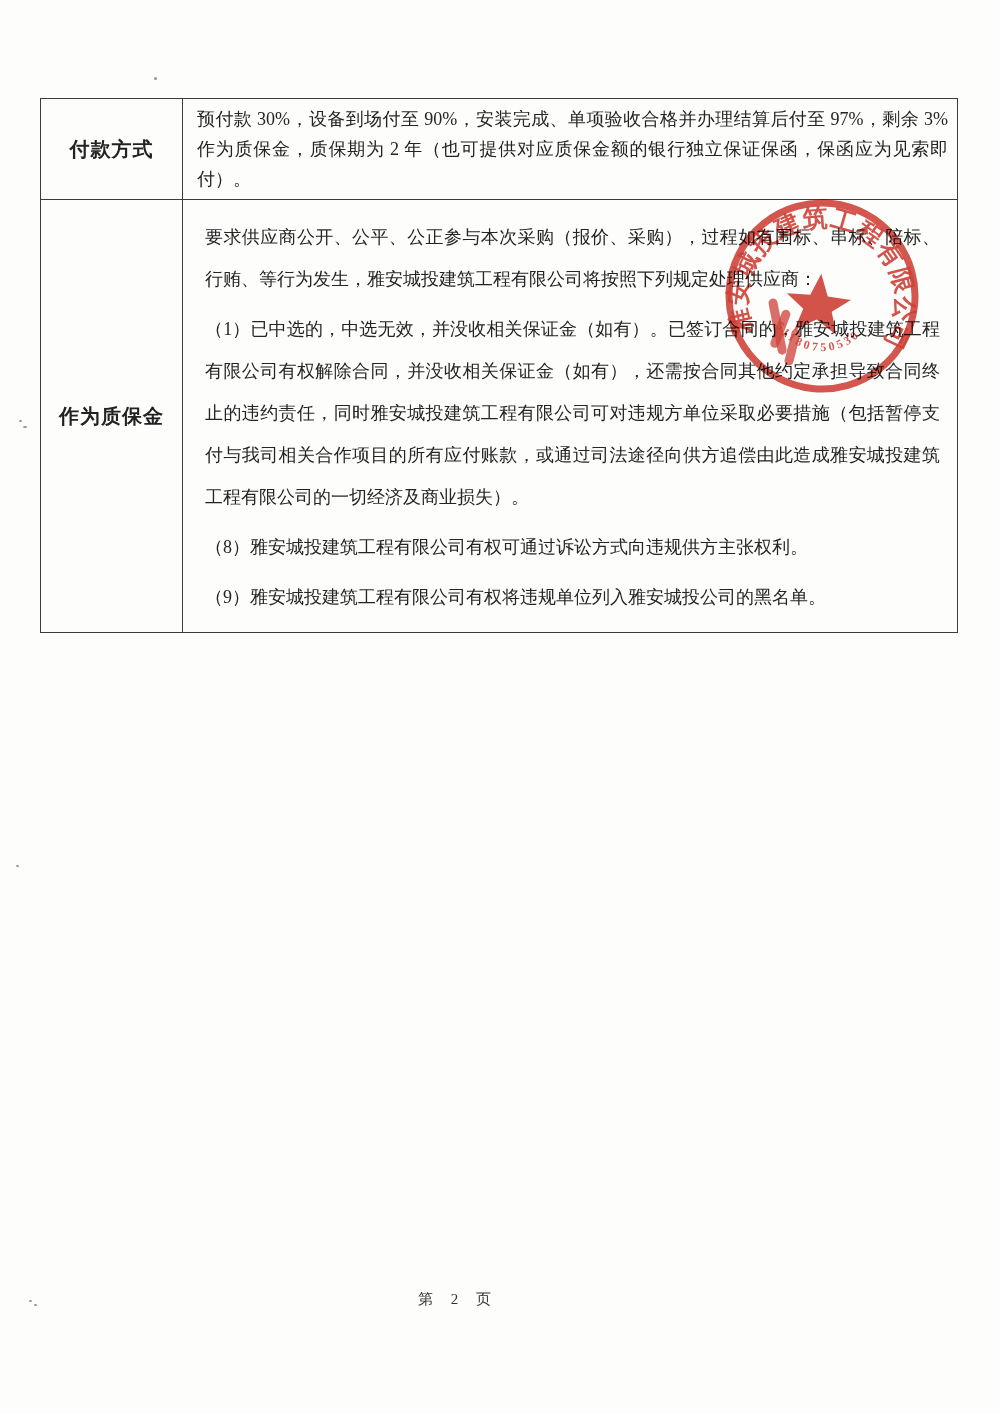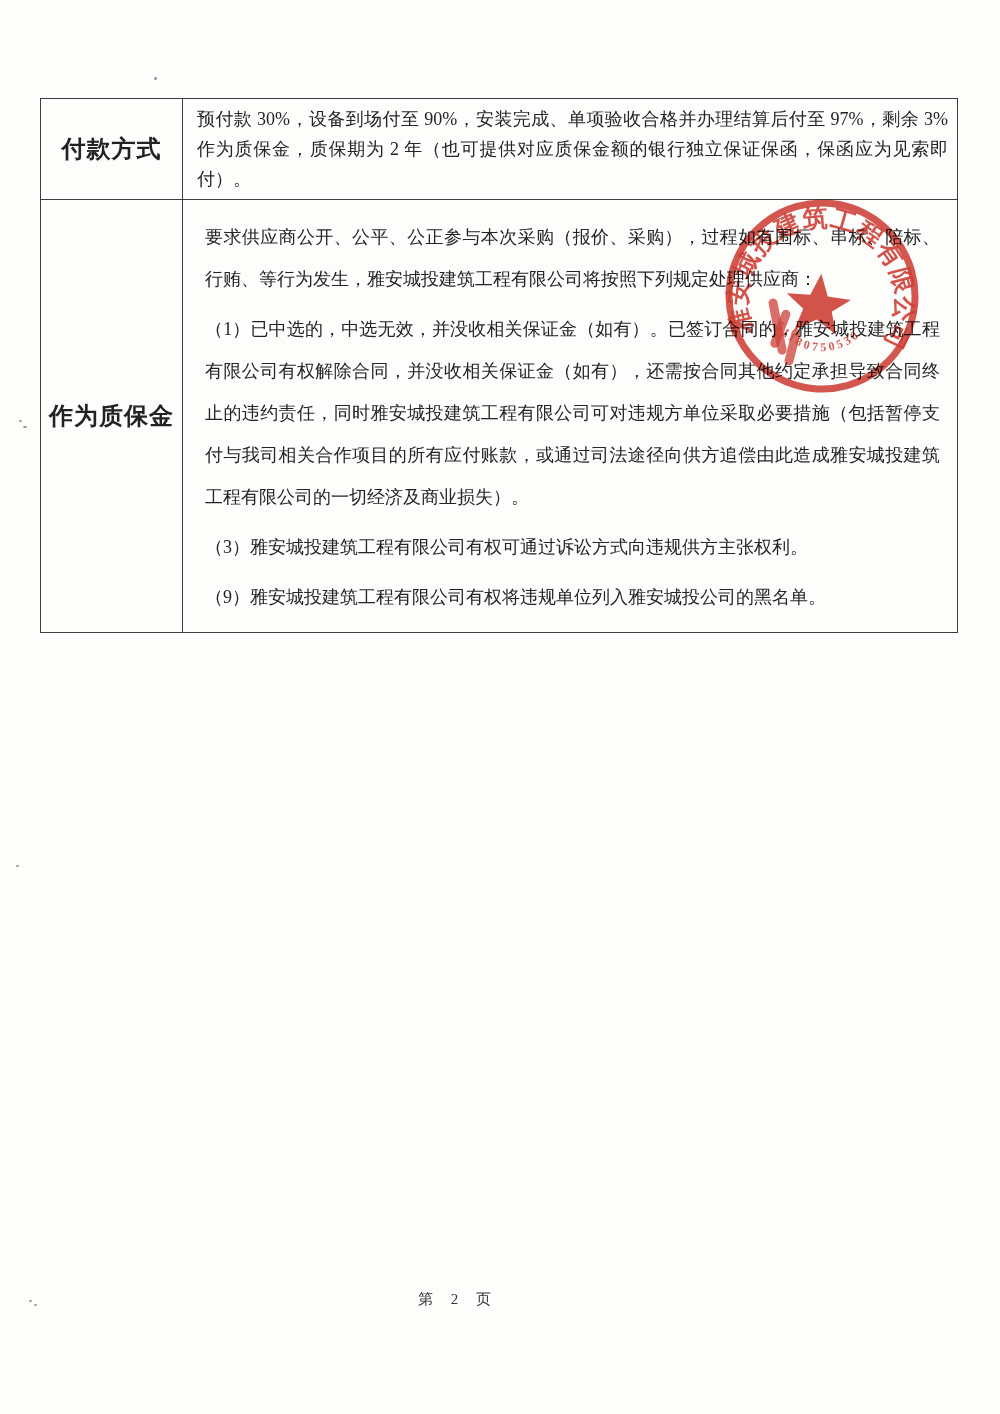--- a/index.html
+++ b/index.html
@@ -20,21 +20,21 @@
   }
   table.doc-table td {
     border:1px solid #3c3c3c;
     vertical-align:middle;
     background:transparent;
   }
   td.label-cell {
     width:139px;
     text-align:center;
     font-weight:bold;
-    font-size:24px;
+    font-size:20px;
     letter-spacing:1px;
     color:#222;
   }
   td.content-cell {
     padding:5px 9px 5px 14px;
     font-size:18px;
     text-align:justify;
     color:#242424;
   }
   tr.row-payment td.content-cell { line-height:30px; height:56px; }
@@ -76,21 +76,21 @@
     <tbody>
         <tr class="row-payment">
       <td class="label-cell">付款方式</td>
       <td class="content-cell">预付款 30%，设备到场付至 90%，安装完成、单项验收合格并办理结算后付至 97%，剩余 3%作为质保金，质保期为 2 年（也可提供对应质保金额的银行独立保证保函，保函应为见索即付）。</td>
     </tr>
     <tr class="row-integrity">
       <td class="label-cell">作为质保金</td>
       <td class="content-cell">
         <p>要求供应商公开、公平、公正参与本次采购（报价、采购），过程如有围标、串标、陪标、行贿、等行为发生，雅安城投建筑工程有限公司将按照下列规定处理供应商：</p>
         <p>（1）已中选的，中选无效，并没收相关保证金（如有）。已签订合同的，雅安城投建筑工程有限公司有权解除合同，并没收相关保证金（如有），还需按合同其他约定承担导致合同终止的违约责任，同时雅安城投建筑工程有限公司可对违规方单位采取必要措施（包括暂停支付与我司相关合作项目的所有应付账款，或通过司法途径向供方追偿由此造成雅安城投建筑工程有限公司的一切经济及商业损失）。</p>
-        <p>（3）雅安城投建筑工程有限公司有权可通过诉讼方式向违规供方主张权利。</p>
+        <p>（8）雅安城投建筑工程有限公司有权可通过诉讼方式向违规供方主张权利。</p>
         <p>（9）雅安城投建筑工程有限公司有权将违规单位列入雅安城投公司的黑名单。</p>
       </td>
     </tr>
   </tbody>
     </table>
 
   <svg class="seal" viewBox="0 0 200 200" xmlns="http://www.w3.org/2000/svg">
     <defs>
       <path id="seal-top-arc" d="M 35.0 143.0 A 75 75 0 1 1 165.0 143.0" fill="none"></path>
       <path id="seal-bottom-arc" d="M 48.3 118.8 A 55 55 0 0 0 151.7 118.8" fill="none"></path>

